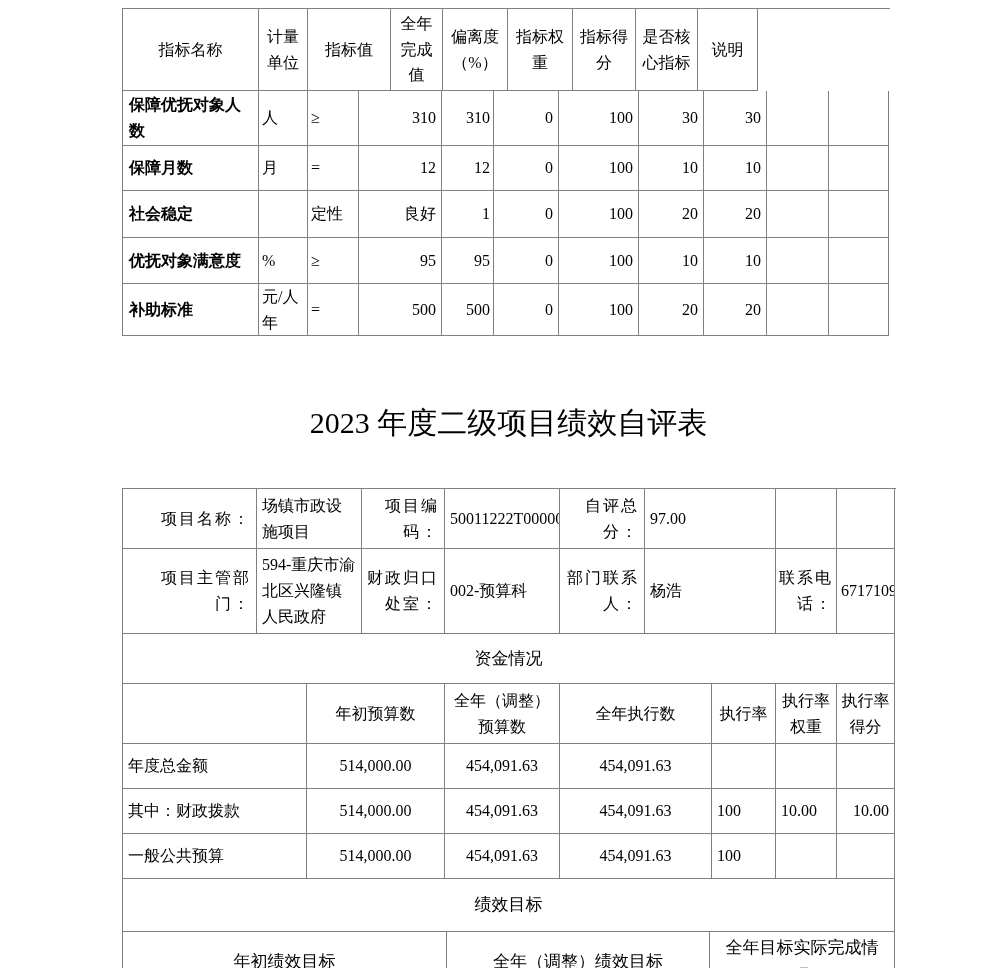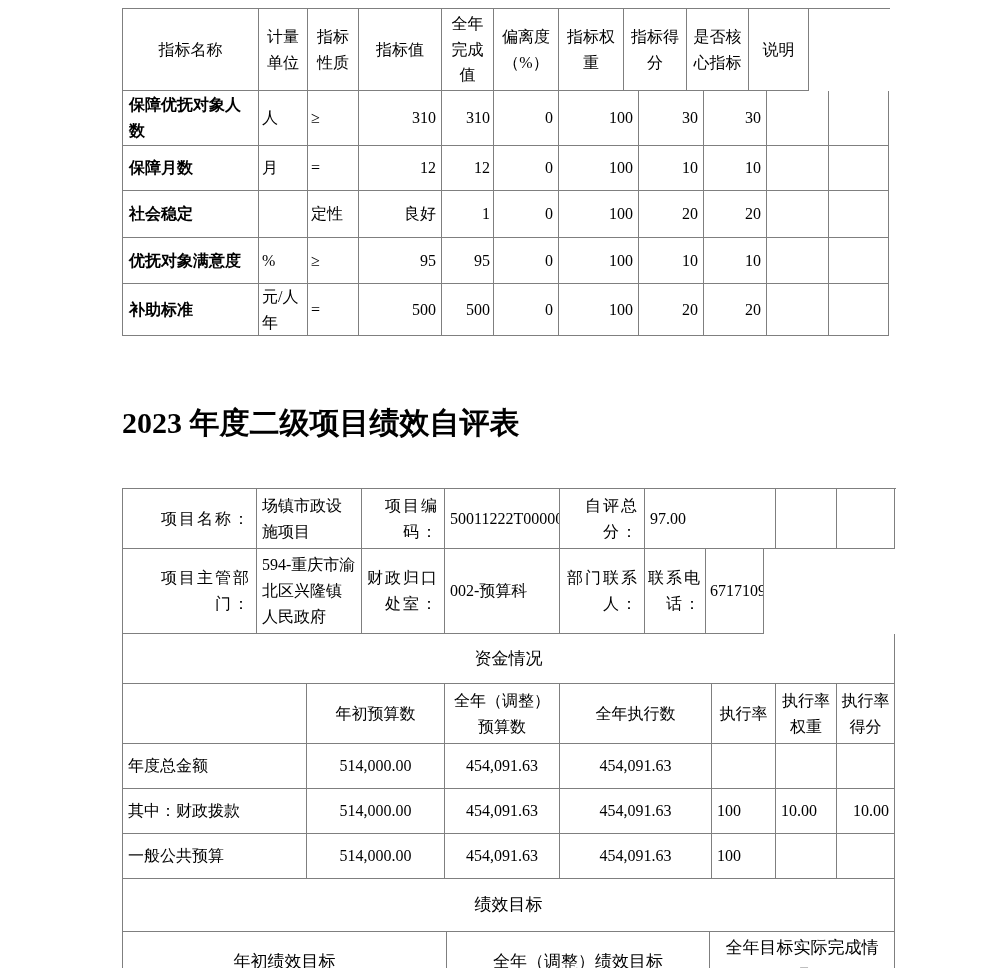--- a/index.html
+++ b/index.html
@@ -24,33 +24,32 @@
   .a6{width:80px}.a7{width:65px}.a8{width:63px}.a9{width:62px}.a10{width:60px}
   
   .b0{width:134px}.b1{width:105px}.b2{width:83px}.b3{width:115px}.b4{width:85px}.b5{width:131px}.b6{width:61px}.b7{width:58px}
   
   .c0{width:184px}.c1{width:138px}.c2{width:115px}.c3{width:152px}.c4{width:64px}.c5{width:61px}.c6{width:58px}
   
   .e0{width:324px}.e1{width:263px}.e2{width:185px}
   .f0{width:772px}
   .t1{left:122px;top:8px;width:767px;}
   .t2{left:122px;top:462px;width:773px;margin-top:26px;}
-  .doc-title{position:absolute;left:122px;top:402px;width:773px;
-             font-size:30px;font-weight:bold;line-height:42px;}
+  .doc-title{position:absolute;left:122px;top:402px;width:773px;text-align:center;
+             font-size:30px;font-weight:normal;line-height:42px;}
 </style>
 </head>
 <body>
 
 <div class="page">
 
   <div class="tbl t1">
     <div class="row h82">
       <div class="cell ac a0">指标名称</div>
       <div class="cell ac a1 p3">计量单位</div>
-      <div class="cell ac a2 p3">指标性质</div>
       <div class="cell ac a3">指标值</div>
       <div class="cell ac a4 p3">全年完成值</div>
       <div class="cell ac a5 p3">偏离度（%）</div>
       <div class="cell ac a7 p3">指标权重</div>
       <div class="cell ac a8 p3">指标得分</div>
       <div class="cell ac a9 p3">是否核心指标</div>
       <div class="cell ac a10">说明</div>
     </div>
 
     <div class="row h55">
@@ -138,20 +137,21 @@
       <div class="cell ac b6"></div>
       <div class="cell ac b7"></div>
     </div>
 
     <div class="row h85">
       <div class="cell lbl b0">项目主管部门：</div>
       <div class="cell al b1">594-重庆市渝北区兴隆镇人民政府</div>
       <div class="cell lbl b2">财政归口处室：</div>
       <div class="cell al b3">002-预算科</div>
       <div class="cell lbl b4">部门联系人：</div>
+      <div class="cell al b5">杨浩</div>
       <div class="cell lbl b6 p3">联系电话：</div>
       <div class="cell al b7 p4">67171096</div>
     </div>
 
     <div class="row h50">
       <div class="cell ac f0 f17">资金情况</div>
     </div>
 
     <div class="row h60">
       <div class="cell al c0"></div>

